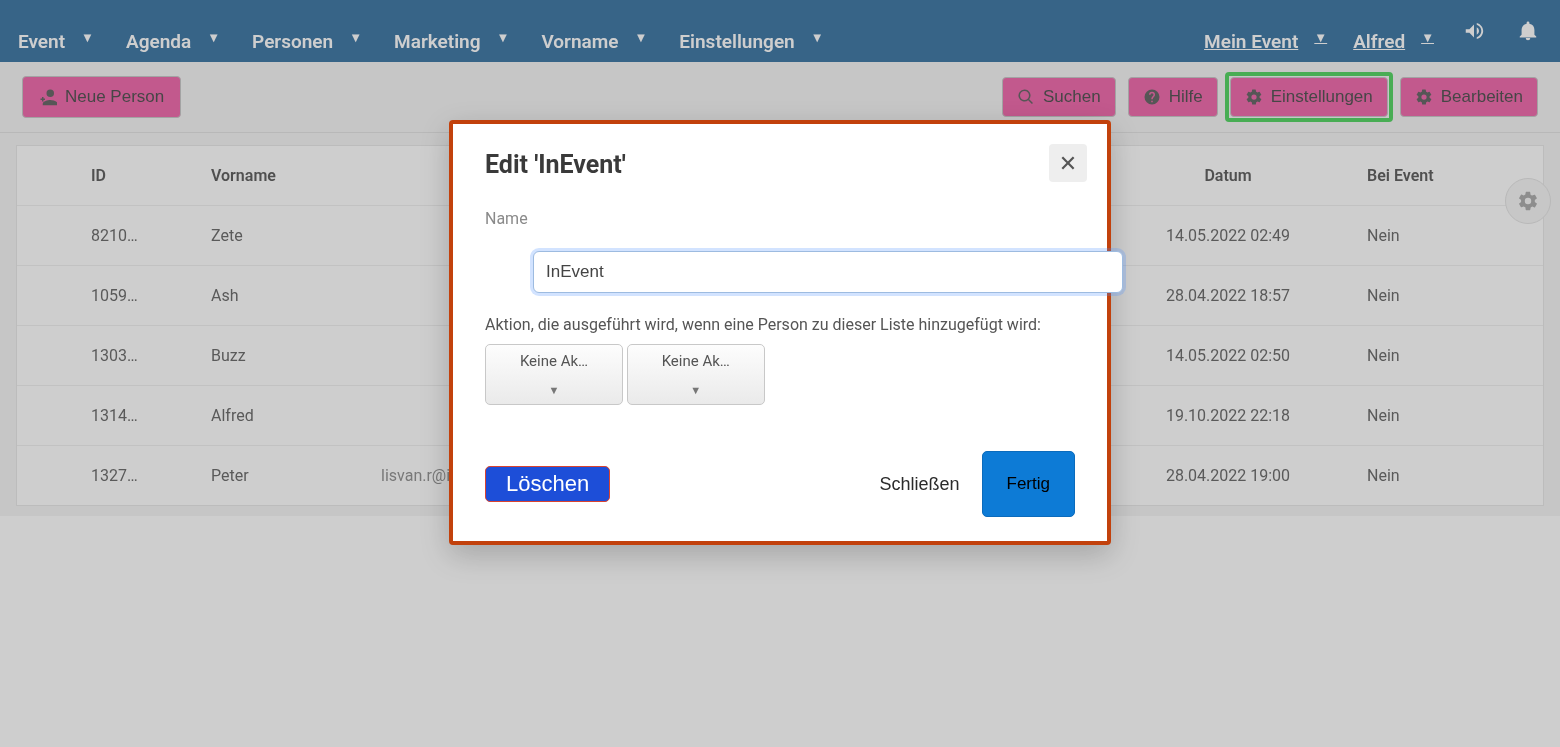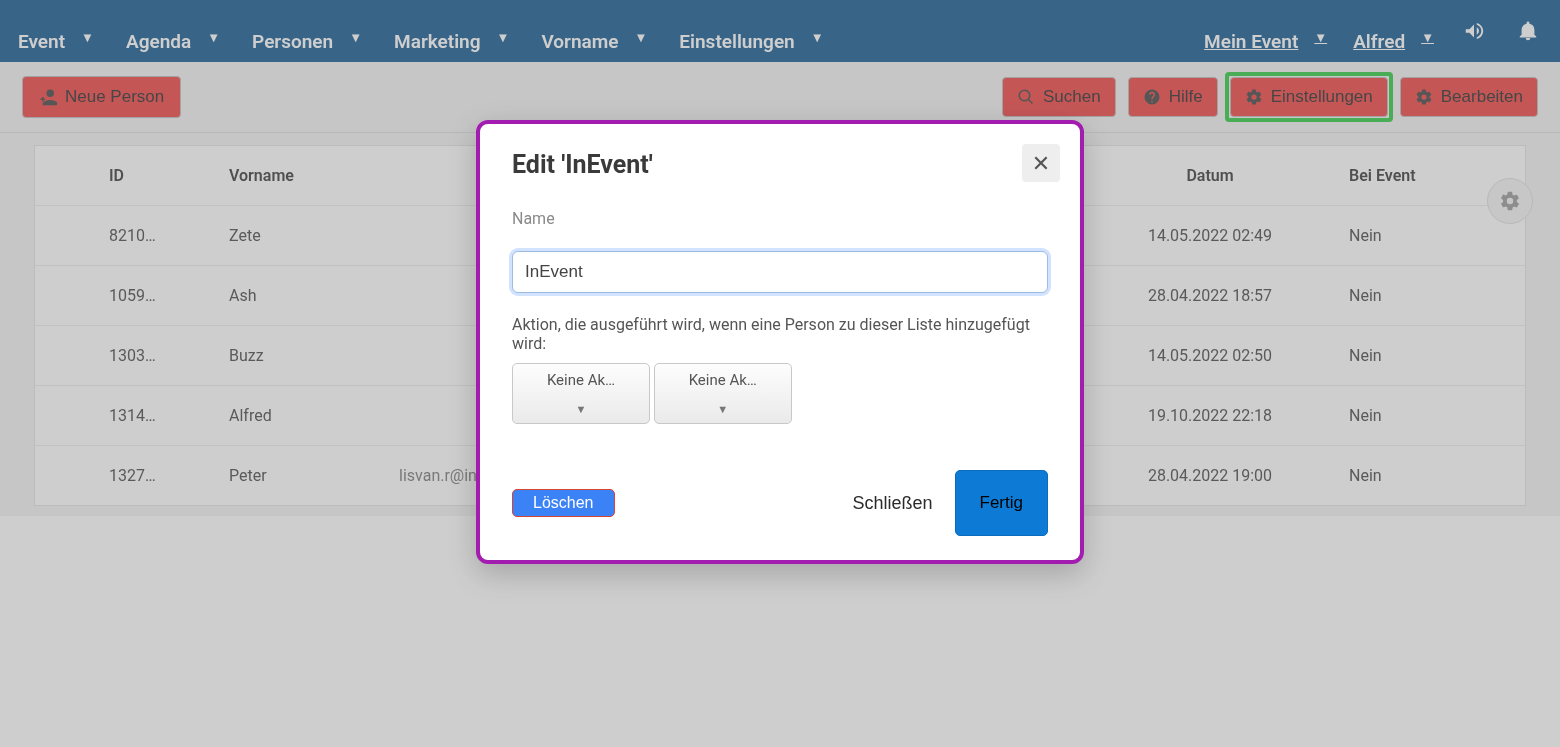--- a/index.html
+++ b/index.html
@@ -10,58 +10,58 @@
   .topnav .left { display:flex; gap:32px; align-items:center; flex:1; }
   .topnav .right { display:flex; gap:26px; align-items:center;text-decoration:underline; }
   .nav-item { font-size:19px; font-weight:600; cursor:pointer; display:flex; align-items:flex-start; gap:16px;margin-top:20px; }
   .nav-item .chev { font-size:13px; }
   .icon-btn-top { width:28px; height:28px; display:flex; align-items:center; justify-content:center; cursor:pointer; }
   .icon-btn-top svg { width:22px; height:22px; fill:#fff; }
 
   
   .toolbar { background:#f3f3f3; border-bottom:1px solid #ddd; padding:14px 22px; display:flex; align-items:center; }
   .toolbar .spacer { flex:1; }
-  .btn { background:#ef4444; border:1px solid #bcbcbc; border-radius:4px; padding:10px 16px; font-size:17px; color:#2b2b2b; cursor:pointer; display:inline-flex; align-items:center; gap:8px; }
+  .btn { background:#ec4899; border:1px solid #bcbcbc; border-radius:4px; padding:10px 16px; font-size:17px; color:#2b2b2b; cursor:pointer; display:inline-flex; align-items:center; gap:8px; }
   .btn-compact { padding:9px 14px; }
   .btn-group { display:flex; gap:12px; }
   .toolbar-highlight { position:relative; }
   .toolbar-highlight::after { content:""; position:absolute; inset:-5px; border:4px solid #2ecc40; border-radius:4px; pointer-events:none; }
   .btn svg { width:18px; height:18px; fill:#444; }
 
   
-  .page { background:#f3f3f3; padding:12px 34px 10px; }
+  .page { background:#f3f3f3; padding:12px 16px 10px; }
   .table-wrap { background:#fff; border:1px solid #e3e3e3; position:relative; }
   table { width:100%; border-collapse:collapse; }
   th, td { text-align:left; padding:20px 14px; font-size:16px; color:#4a4a4a; }
   th { font-weight:600; color:#3a3a3a; }
   tbody tr { border-top:1px solid #ececec; }
   tbody tr:nth-child(even){}
   .col-id { padding-left:74px; width:180px; }
   .col-vorname { width:170px; }
   .col-assist { width:190px; }
   .col-datum { width:250px; text-align:center; }
   .col-bei { width:190px; text-align:left; }
   .col-gap { }
   .yes-link { color:#0d5aa7; }
   .gear-float { position:absolute; right:-8px; top:32px; width:46px; height:46px; border-radius:50%; border:1px solid #ddd; background:#f5f5f5; display:flex; align-items:center; justify-content:center; cursor:pointer; }
   .gear-float svg{width:22px;height:22px;fill:#9a9a9a;}
 
   
   .overlay { position:fixed; inset:0; background:rgba(120,120,120,0.36); display:flex; align-items:flex-start; justify-content:center; }
-  .modal { margin-top:120px; width:608px; background:#fff; border:4px solid #a21caf; border-radius:12px; padding:26px 32px 24px; position:relative; box-shadow:0 10px 30px rgba(0,0,0,.2); }
+  .modal { margin-top:120px; width:662px; background:#fff; border:4px solid #c2410c; border-radius:4px; padding:26px 32px 24px; position:relative; box-shadow:0 10px 30px rgba(0,0,0,.2); }
   .modal-title { font-size:25px; font-weight:700; color:#3a3a3a; }
   .modal-close { position:absolute; top:20px; right:20px; width:38px; height:38px; background:#eee; border-radius:4px; display:flex; align-items:center; justify-content:center; cursor:pointer; font-size:22px; color:#555;}
   .field-label { color:#8a8a8a; font-size:16px; margin-top:30px; margin-bottom:23px;}
   .desc-label { color:#555; font-size:16px; margin-top:22px; margin-bottom:10px;}
-  .text-input { width:100%; border:1px solid #9dbbe0; border-radius:6px; padding:10px 12px; font-size:17px; color:#444; box-shadow:0 0 0 3px rgba(77,144,254,.25);}
+  .text-input { width:100%; border:1px solid #9dbbe0; border-radius:6px; padding:10px 12px; font-size:17px; color:#444; box-shadow:0 0 0 3px rgba(77,144,254,.25);margin-left:48px;}
   .select { display:inline-flex; align-items:center; gap:14px; border:1px solid #c8c8c8; background:linear-gradient(#fdfdfd,#eaeaea); border-radius:5px; padding:7px 12px; font-size:15px; color:#555; min-width:138px; justify-content:space-between; cursor:pointer;flex-direction:column;}
   .select .tri { font-size:11px; color:#777;}
   .modal-footer { display:flex; align-items:center; margin-top:46px;}
   .footer-spacer{flex:1;}
-  .btn-danger{ background:#3b82f6; border:1px solid #d94330; color:#fff; border-radius:5px; padding:4px 20px; font-size:16px; cursor:pointer;}
+  .btn-danger{ background:#1d4ed8; border:1px solid #d94330; color:#fff; border-radius:5px; padding:4px 20px; font-size:22px; cursor:pointer;}
   .btn-plain{ background:transparent; border:none; color:#2b2b2b; font-size:18px; padding:10px 22px; cursor:pointer;}
   .btn-primary{ background:#0d7bd6; border:1px solid #0b6bbc; color:#000000; border-radius:5px; padding:22px 24px; font-size:17px; cursor:pointer;}
   .obscured{ color:#7a7a7a; }
   svg{display:block;}
 </style>
 </head>
 <body>
 
 <div class="topnav">
   <div class="left">

